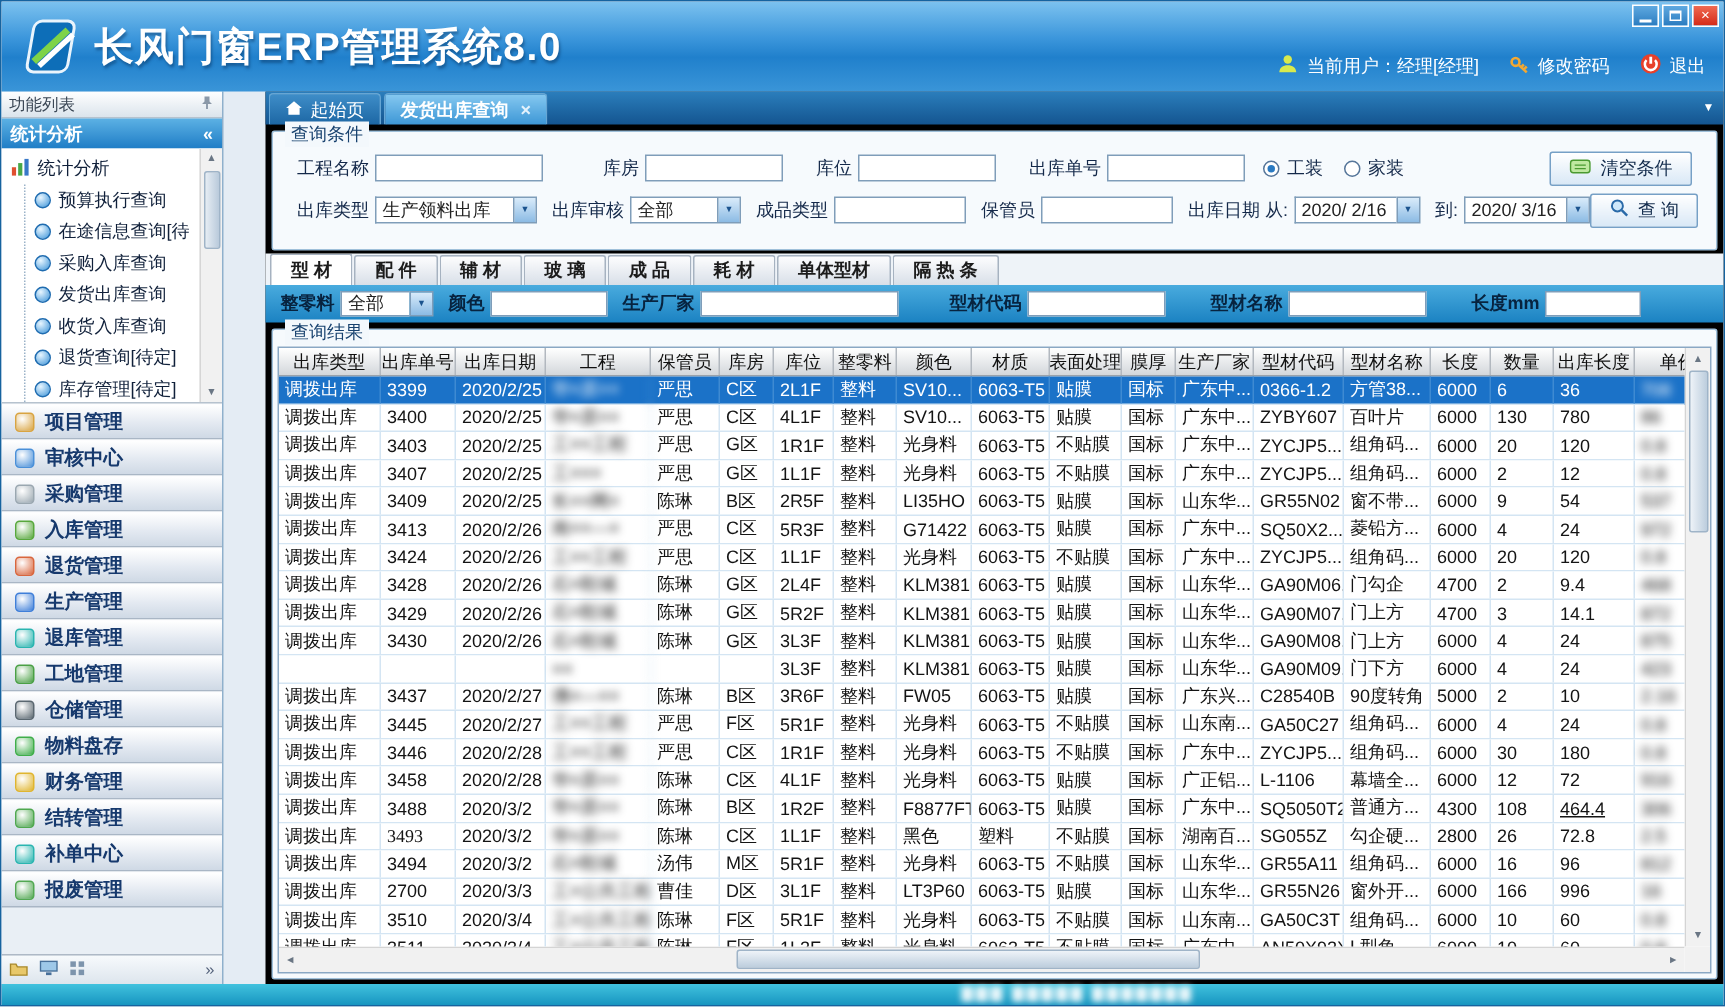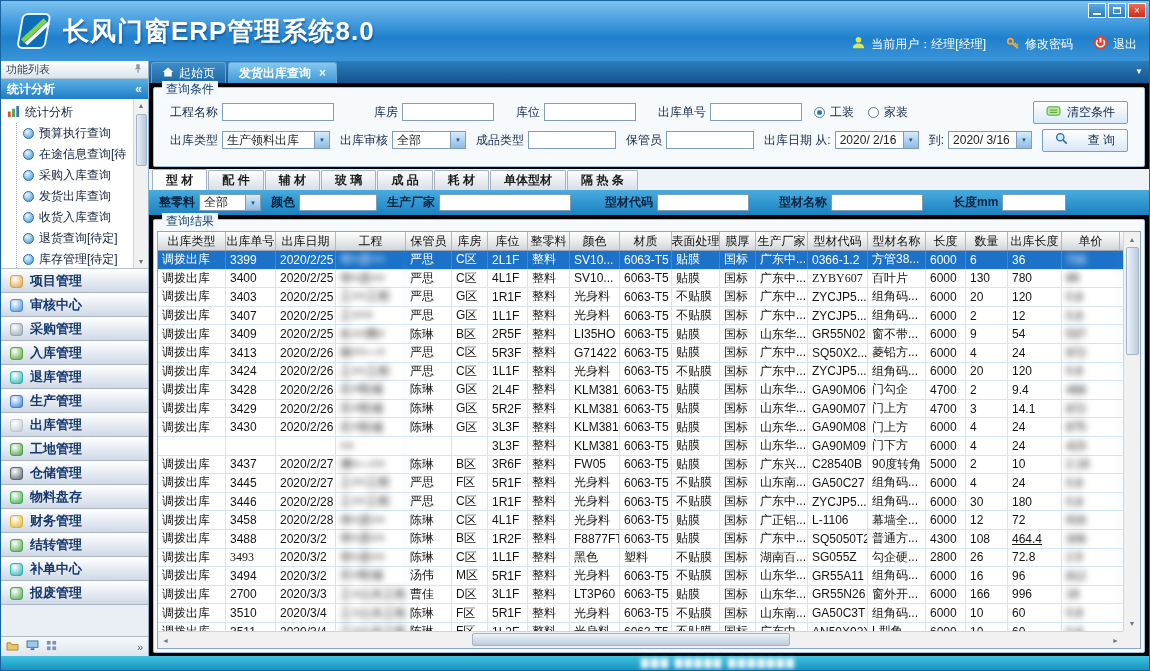--- a/index.html
+++ b/index.html
@@ -13,21 +13,21 @@
 .winctl{position:absolute;top:2px;right:3px;display:flex;gap:2px;}
 .wbtn{width:18px;height:15px;border:1px solid #fff;background:linear-gradient(#5fa9e0,#2b7cc0);display:flex;align-items:center;justify-content:center;color:#fff;font-size:10px;line-height:10px;cursor:pointer;}
 .wbtn.close{background:linear-gradient(#f06a52,#d42a18);}
 .minbar{width:8px;height:2px;background:#fff;margin-top:7px;}
 .maxbox{width:8px;height:7px;border:1px solid #fff;border-top:2px solid #fff;}
 .userline{position:absolute;right:12px;top:34px;display:flex;align-items:center;gap:6px;color:#fff;font-size:12px;}
 .userline .seg{display:flex;align-items:center;gap:5px;margin-left:14px;cursor:pointer;}
 .userline b{font-weight:normal;}
 
 
-.mainrow{flex:1;display:flex;min-height:0;}
+.mainrow{flex:1;display:flex;min-height:0;gap:28px;}
 
 
 .sidebar{width:148px;flex:none;display:flex;flex-direction:column;background:#e9eff5;border-right:1px solid #8fb0cc;}
 .side-head{height:18px;flex:none;background:linear-gradient(#ffffff,#dbe4ec);border-bottom:1px solid #b6c2ce;font-size:11px;color:#3a4654;display:flex;align-items:center;justify-content:space-between;padding:0 5px;}
 .side-sec{height:20px;flex:none;background:linear-gradient(#5cb1e4,#1f7dc6);color:#fff;font-weight:bold;font-size:12px;display:flex;align-items:center;justify-content:space-between;padding:0 6px;cursor:pointer;}
 .tree{height:170px;flex:none;background:#fff;position:relative;overflow:hidden;border-bottom:1px solid #b6c2ce;padding:3px 16px 0 6px;}
 .tree-root{display:flex;align-items:center;gap:5px;height:21px;font-size:12px;color:#10203a;cursor:pointer;}
 .tree-kids{margin-left:9px;border-left:1px dotted #9ab2c8;padding-left:6px;}
 .tree-item{display:flex;align-items:center;gap:5px;height:21px;font-size:12px;color:#10203a;cursor:pointer;white-space:nowrap;}
 .bullet{width:11px;height:11px;flex:none;border-radius:50%;border:1px solid #1f6cb0;background:radial-gradient(circle at 35% 30%,#e8f6ff,#3d94d8);}
@@ -223,30 +223,30 @@
           </div>
           <div class="acc-item">
             <span class="acc-icon" style="background: radial-gradient(circle at 35% 30%, rgb(255, 255, 255), rgb(154, 167, 176)); border-color: rgb(154, 167, 176);"></span>
             <span>采购管理</span>
           </div>
           <div class="acc-item">
             <span class="acc-icon" style="background: radial-gradient(circle at 35% 30%, rgb(255, 255, 255), rgb(88, 168, 60)); border-color: rgb(88, 168, 60);"></span>
             <span>入库管理</span>
           </div>
           <div class="acc-item">
+            <span class="acc-icon" style="background: radial-gradient(circle at 35% 30%, rgb(255, 255, 255), rgb(217, 102, 61)); border-color: rgb(217, 102, 61);"></span>
+            <span>退货管理</span>
+          </div>
+          <div class="acc-item">
+            <span class="acc-icon" style="background: radial-gradient(circle at 35% 30%, rgb(255, 255, 255), rgb(63, 127, 217)); border-color: rgb(63, 127, 217);"></span>
+            <span>生产管理</span>
+          </div>
+          <div class="acc-item">
             <span class="acc-icon" style="background: radial-gradient(circle at 35% 30%, rgb(255, 255, 255), rgb(42, 181, 176)); border-color: rgb(42, 181, 176);"></span>
             <span>退库管理</span>
-          </div>
-          <div class="acc-item">
-            <span class="acc-icon" style="background: radial-gradient(circle at 35% 30%, rgb(255, 255, 255), rgb(63, 127, 217)); border-color: rgb(63, 127, 217);"></span>
-            <span>生产管理</span>
-          </div>
-          <div class="acc-item">
-            <span class="acc-icon" style="background: radial-gradient(circle at 35% 30%, rgb(255, 255, 255), rgb(192, 200, 208)); border-color: rgb(192, 200, 208);"></span>
-            <span>出库管理</span>
           </div>
           <div class="acc-item">
             <span class="acc-icon" style="background: radial-gradient(circle at 35% 30%, rgb(255, 255, 255), rgb(74, 160, 69)); border-color: rgb(74, 160, 69);"></span>
             <span>工地管理</span>
           </div>
           <div class="acc-item">
             <span class="acc-icon" style="background: radial-gradient(circle at 35% 30%, rgb(255, 255, 255), rgb(90, 103, 112)); border-color: rgb(90, 103, 112);"></span>
             <span>仓储管理</span>
           </div>
           <div class="acc-item">
@@ -447,21 +447,21 @@
                   <span class="g-c cz" style="width: 70px;">华×原××</span>
                   <span class="g-c" style="width: 46px;">严思</span>
                   <span class="g-c" style="width: 36px;">C区</span>
                   <span class="g-c" style="width: 40px;">4L1F</span>
                   <span class="g-c" style="width: 42px;">整料</span>
                   <span class="g-c" style="width: 50px;">SV10...</span>
                   <span class="g-c" style="width: 52px;">6063-T5</span>
                   <span class="g-c" style="width: 48px;">贴膜</span>
                   <span class="g-c" style="width: 36px;">国标</span>
                   <span class="g-c" style="width: 52px;">广东中...</span>
-                  <span class="g-c" style="width: 60px; font-family: Liberation Serif, serif;">ZYBY607</span>
+                  <span class="g-c" style="width: 60px;">ZYBY607</span>
                   <span class="g-c" style="width: 58px;">百叶片</span>
                   <span class="g-c" style="width: 40px;">6000</span>
                   <span class="g-c" style="width: 42px;">130</span>
                   <span class="g-c" style="width: 54px;">780</span>
                   <span class="g-c cz" style="width: 58px;">86</span>
                   <span class="g-c" style="width: 48px;">535</span>
                 </div>
                 <div class="g-row">
                   <span class="g-c" style="width: 68px;">调拨出库</span>
                   <span class="g-c" style="width: 50px;">3403</span>

